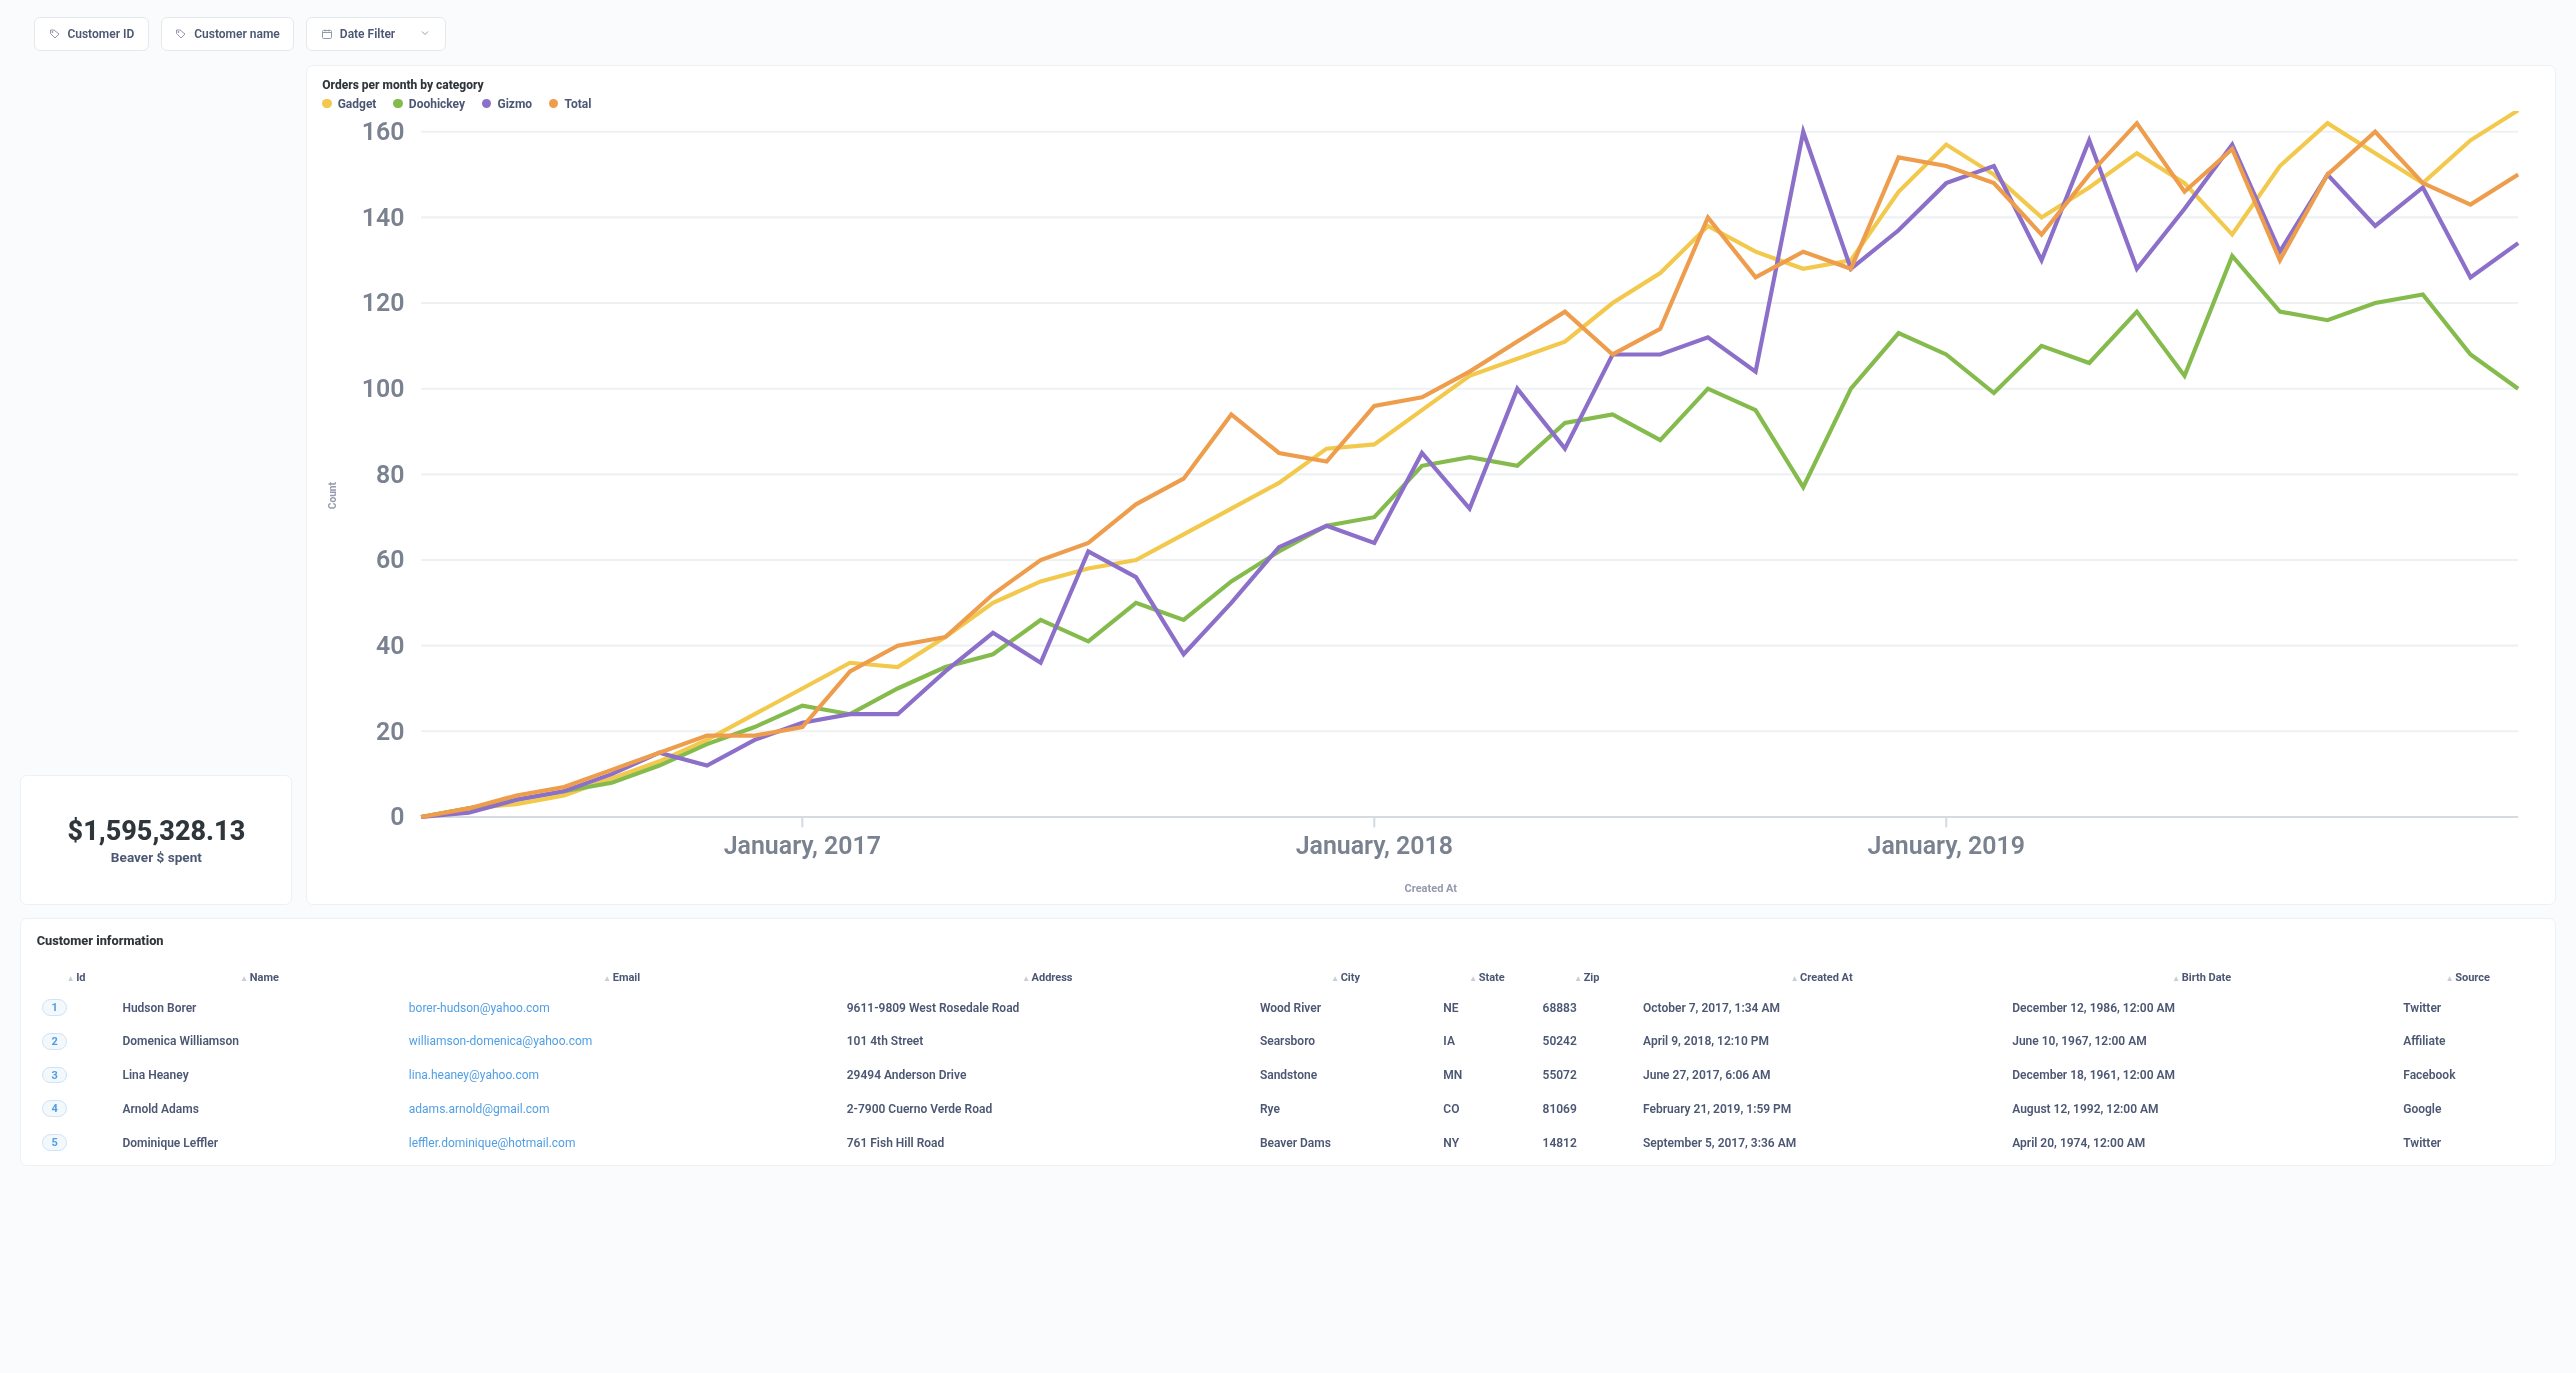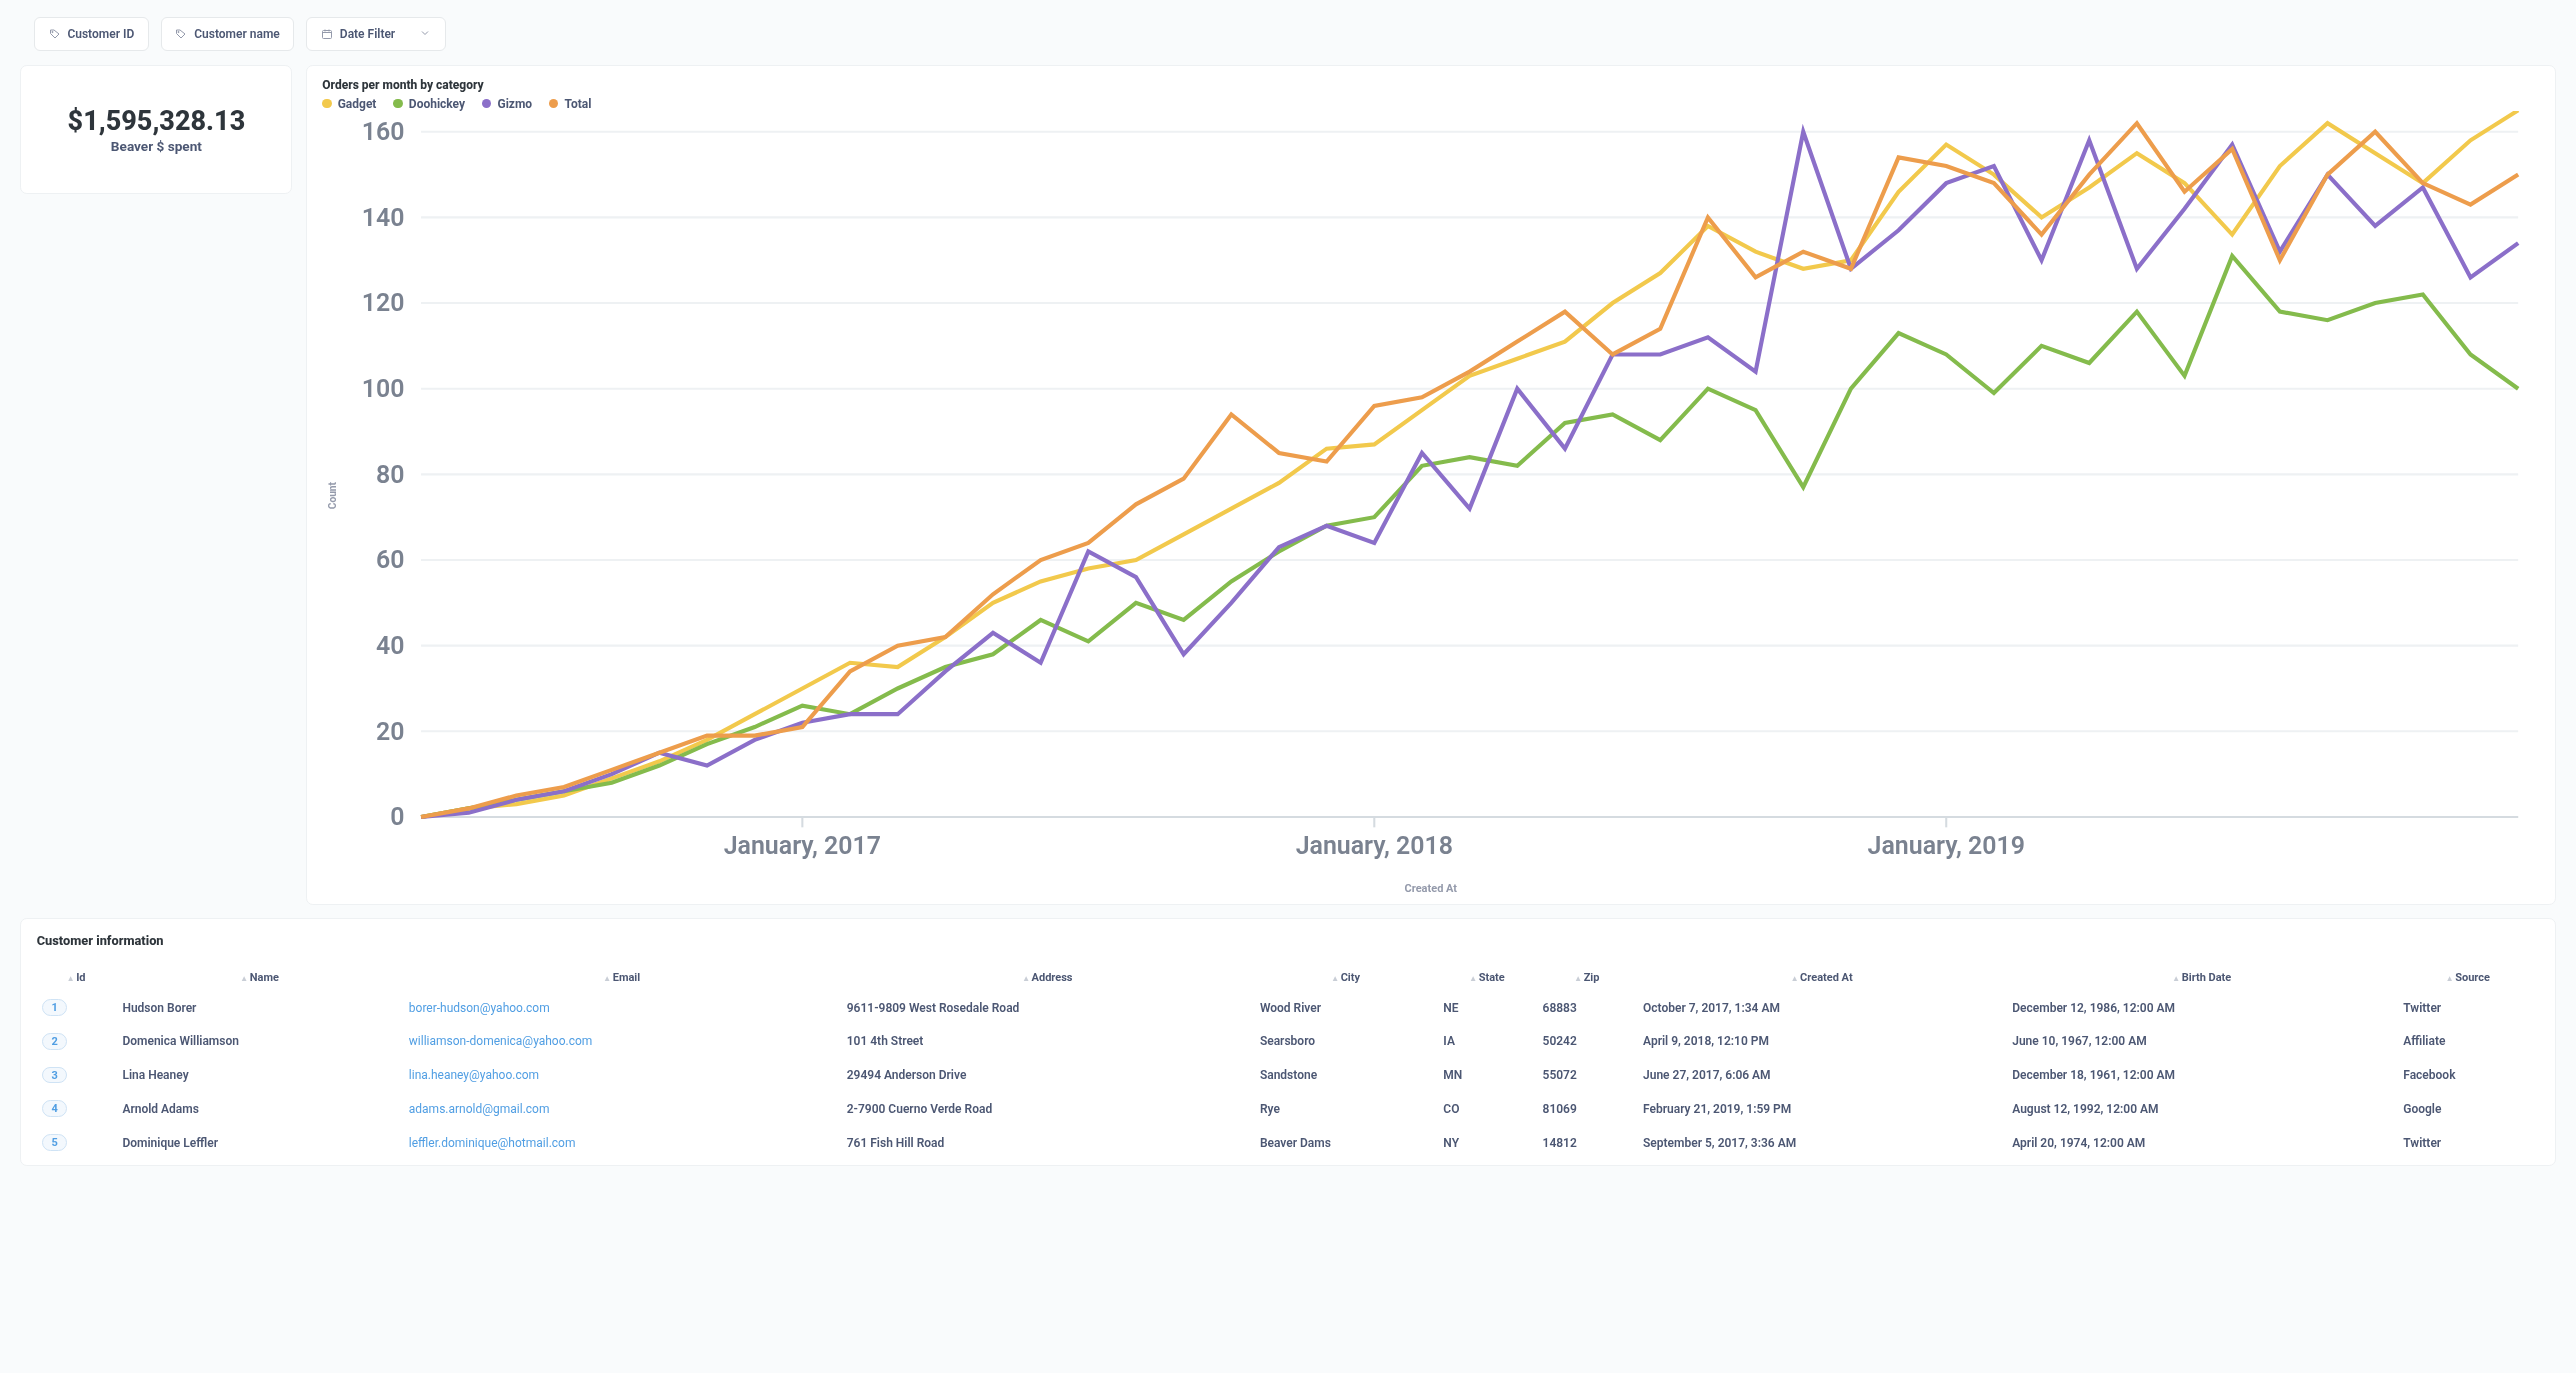--- a/index.html
+++ b/index.html
@@ -3,21 +3,21 @@
 <meta charset="utf-8">
 <style>
 * { box-sizing: border-box; margin: 0; padding: 0; }
 body { font-family: -apple-system, BlinkMacSystemFont, "Segoe UI", Roboto, sans-serif; background: #f9fbfc; color: #2e353b; font-size: 12px; padding: 17px; }
 
 .filters { display: flex; gap: 12px; margin-bottom: 13.6px; padding-left: 17px; }
 .filter-pill { display: flex; align-items: center; gap: 6.8px; border: 0.9px solid #e6e9eb; background: #fff; border-radius: 6px; padding: 8.5px 13.6px; cursor: pointer; color: #4c5773; font-weight: 600; }
 .filter-pill .chev { margin-left: 17px; color: #949aab; }
 
 .dashboard { display: grid; grid-template-columns: 272px 1fr; gap: 13.6px; padding: 0 3.4px; }
-.kpi-col { display: flex; flex-direction: column; gap: 13.6px; }
+.kpi-col { display: flex; flex-direction: column; gap: 13.6px; justify-content: flex-end; }
 .card { background: #fff; border: 0.9px solid #eef1f3; border-radius: 6.8px; }
 .kpi { display: flex; flex-direction: column; align-items: center; justify-content: center; padding: 39px 13.6px; }
 .kpi-value { font-size: 27px; font-weight: 800; color: #2e353b; }
 .kpi-label { font-size: 13.6px; font-weight: 700; color: #4c5773; margin-top: 1.7px; }
 
 .chart-card { padding: 12px 15.3px 8.5px 15.3px; }
 .chart-title { font-size: 12px; font-weight: 800; color: #2e353b; }
 .legend { display: flex; gap: 17px; margin-top: 5.1px; font-weight: 700; color: #4c5773; }
 .legend-item { display: flex; align-items: center; gap: 6px; }
 .dot { width: 9.4px; height: 9.4px; border-radius: 50%; display: inline-block; }

